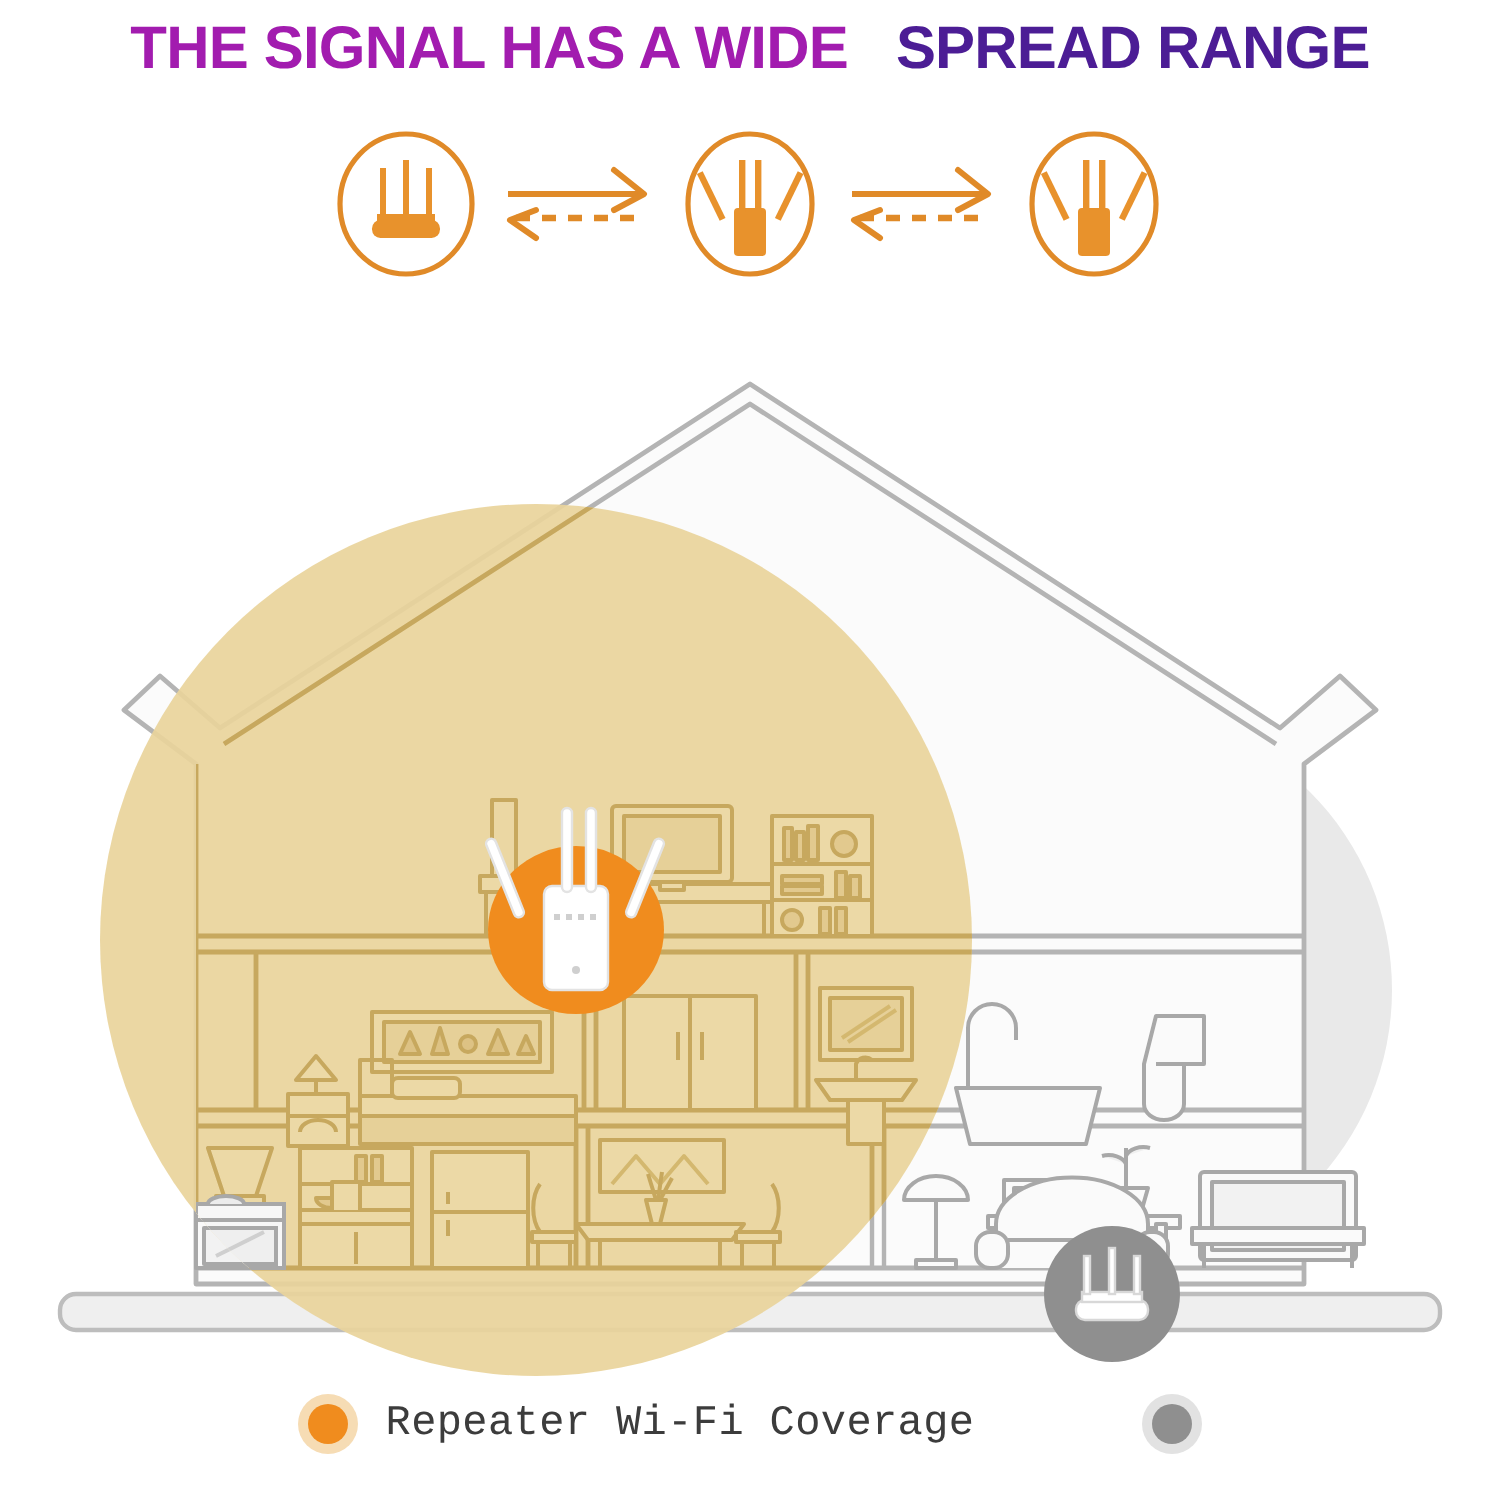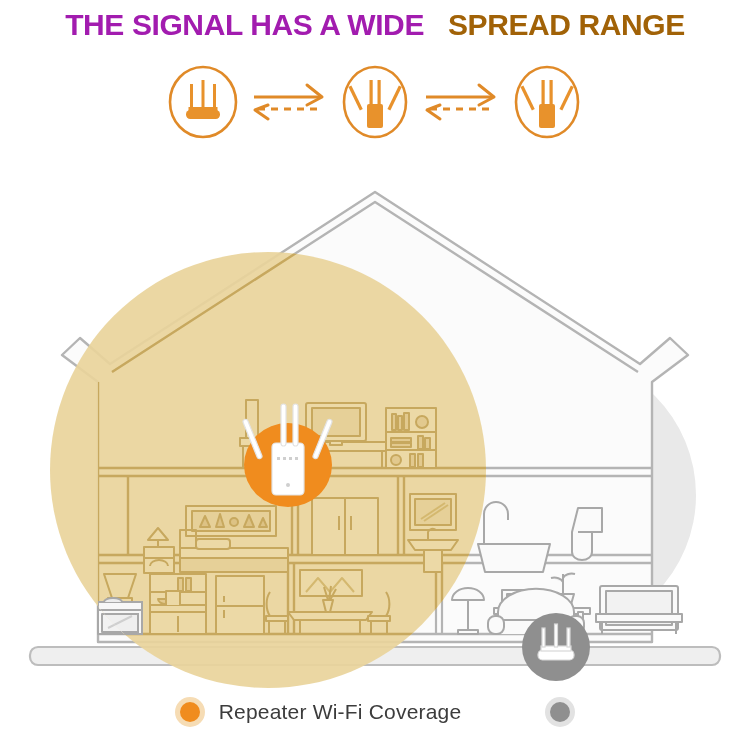--- a/index.html
+++ b/index.html
@@ -23,21 +23,21 @@
     text-align: center;
     white-space: nowrap;
   }
   #title-bar span {
     font-family: "Liberation Sans", sans-serif;
     font-weight: bold;
     font-size: 30px;
     letter-spacing: -0.4px;
   }
   .title-dark { color: #a21caf; }
-  .title-accent { color: #a16207; margin-left: 16px; }
+  .title-accent { color: #4c1d95; margin-left: 16px; }
 
   
   #icon-strip {
     position: absolute;
     top: 62px; left: 0; width: 750px;
     height: 80px;
     display: flex;
     align-items: center;
     justify-content: center;
     gap: 6px;
@@ -86,21 +86,21 @@
     position: absolute;
     left: 5px; top: 5px;
     width: 20px; height: 20px;
     border-radius: 50%;
   }
   .legend-swatch.orange { background: #f6dcb4; }
   .legend-swatch.orange::after { background: #f08c1e; }
   .legend-swatch.gray { background: #e2e2e2; }
   .legend-swatch.gray::after { background: #8f8f8f; }
   .legend-label {
-    font-family: Liberation Sans, sans-serif;
+    font-family: Liberation Mono, monospace;
     font-size: 21px;
     color: #3c3c3c;
     letter-spacing: 0.2px;
     white-space: nowrap;
   }
 </style>
 </head>
 <body>
 
 <div id="page">

